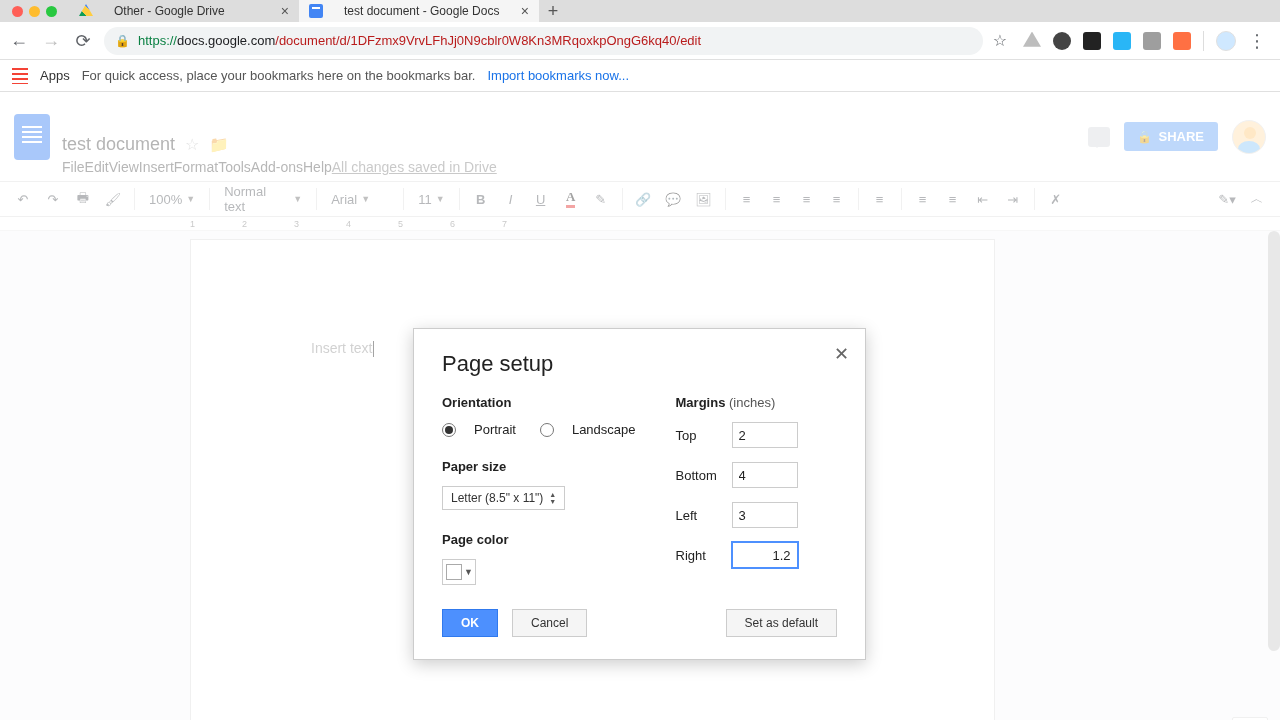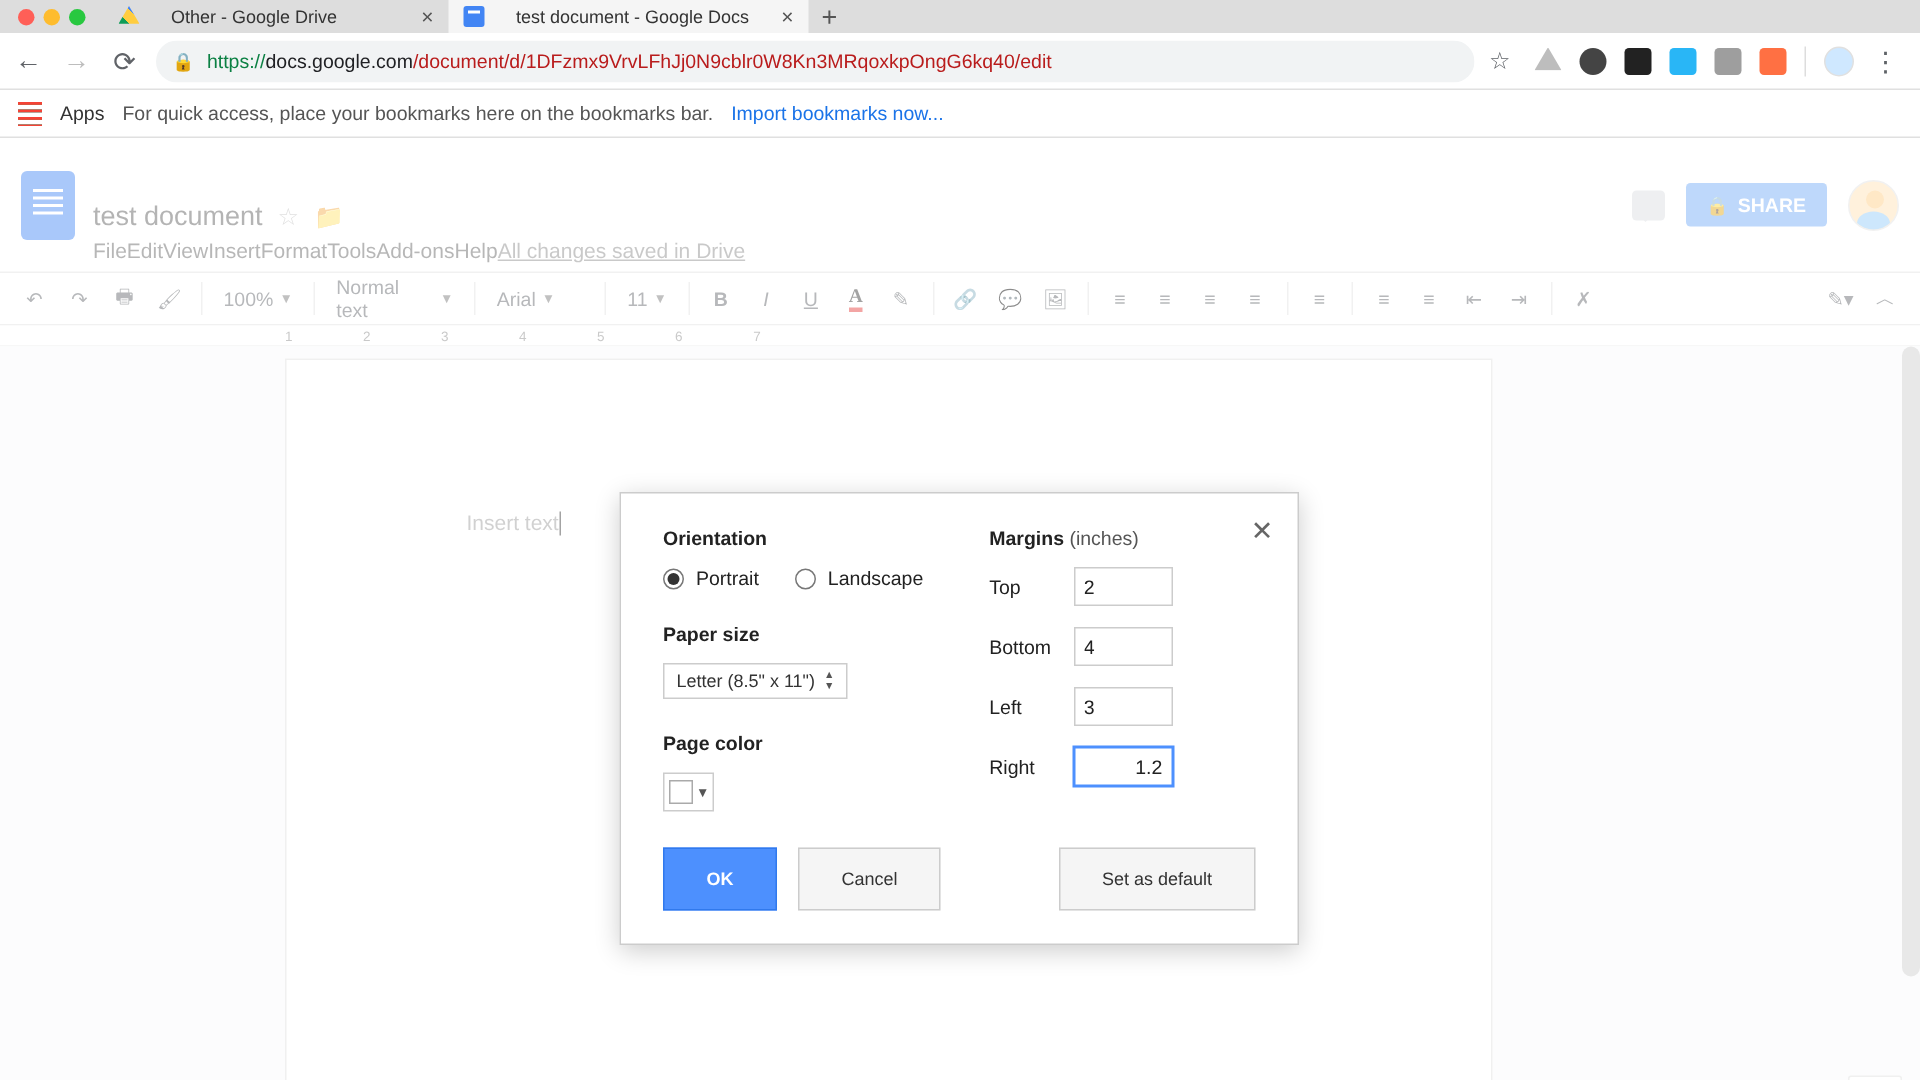--- a/index.html
+++ b/index.html
@@ -90,34 +90,34 @@
   .overlay{position:absolute;inset:0;z-index:5;}
   .dialog{position:absolute;left:413px;top:236px;width:453px;background:#fff;border:1px solid #ccc;box-shadow:0 4px 16px rgba(0,0,0,0.2);}
   .dialog-inner{padding:22px 28px;}
   .dlg-close{position:absolute;top:14px;right:16px;font-size:18px;color:#666;cursor:pointer;}
   .dlg-title{font-size:22px;color:#222;margin-bottom:18px;font-weight:400;}
   .dlg-cols{display:flex;gap:40px;}
   .dlg-col{flex:1;}
   .sec-label{font-size:13px;font-weight:bold;color:#222;margin-bottom:12px;}
   .sec-label .unit{font-weight:normal;color:#555;}
   .radio-row{display:flex;gap:24px;margin-bottom:22px;}
-  .radiolbl{display:flex;align-items:center;gap:8px;font-size:13px;color:#222;}
+  .radiolbl{display:flex;align-items:center;gap:18px;font-size:13px;color:#222;}
   .radio{width:14px;height:14px;border:1px solid #777;border-radius:50%;display:inline-flex;align-items:center;justify-content:center;}
   .radio.checked::after{content:"";width:8px;height:8px;background:#333;border-radius:50%;}
   .select-box{border:1px solid #ccc;padding:4px 8px;font-size:12px;color:#333;display:inline-flex;align-items:center;gap:6px;}
   .select-box .arrows{display:flex;flex-direction:column;font-size:7px;line-height:7px;color:#555;}
   .color-swatch{width:34px;height:26px;border:1px solid #ccc;display:inline-flex;align-items:center;}
   .color-swatch .sw{width:16px;height:16px;border:1px solid #aaa;margin-left:3px;background:#fff;}
   .color-swatch .dd{flex:1;text-align:center;font-size:9px;color:#555;}
   .margin-row{display:flex;align-items:center;margin-bottom:14px;}
   .margin-row label{width:56px;font-size:13px;color:#222;}
   .margin-row input{width:66px;height:26px;border:1px solid #ccc;padding:0 6px;font-size:13px;color:#222;}
   .margin-row input.focused{border:1px solid #4d90fe;outline:1px solid #4d90fe;padding-left:40px;}
   .dlg-footer{display:flex;align-items:center;margin-top:24px;}
-  .btn{height:42px;padding:0 28px;font-size:12px;border:1px solid #ccc;background:#f5f5f5;color:#333;display:inline-flex;align-items:center;justify-content:center;cursor:pointer;}
+  .btn{height:28px;padding:0 18px;font-size:12px;border:1px solid #ccc;background:#f5f5f5;color:#333;display:inline-flex;align-items:center;justify-content:center;cursor:pointer;}
   .btn.primary{background:#4d90fe;border-color:#3079ed;color:#fff;font-weight:bold;}
   .footer-gap{flex:1;}
 </style>
 </head>
 <body>
 
 <div class="browser-chrome">
   <div class="tab-strip">
     <div class="traffic-lights">
       <div class="tl-dot tl-red"></div>
@@ -281,20 +281,21 @@
     <div class="doc-scrollbar">
         <div class="doc-thumb"></div>
       </div>
     <div class="explore"></div>
   </div>
 
   <div class="overlay">
     <div class="dialog">
       <span class="dlg-close">✕</span>
       <div class="dialog-inner">
+        <div class="dlg-title">Page setup</div>
         <div class="dlg-cols">
           <div class="dlg-col">
             <div class="sec-label">Orientation</div>
             <div class="radio-row">
               <label class="radiolbl">
                   <span class="radio checked"></span>
                   <span>Portrait</span>
                 </label>
               <label class="radiolbl">
                   <span class="radio"></span>

